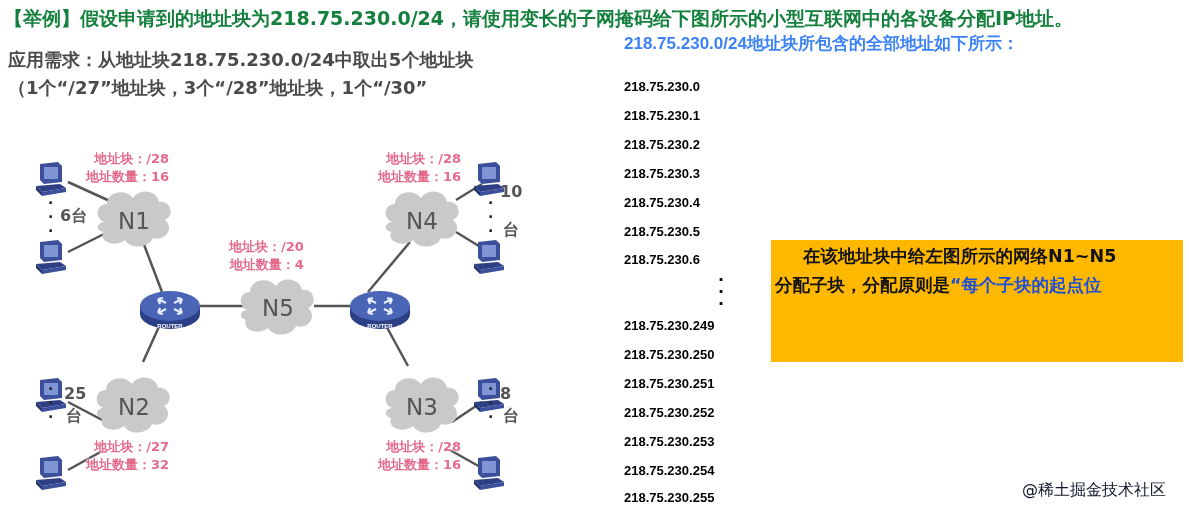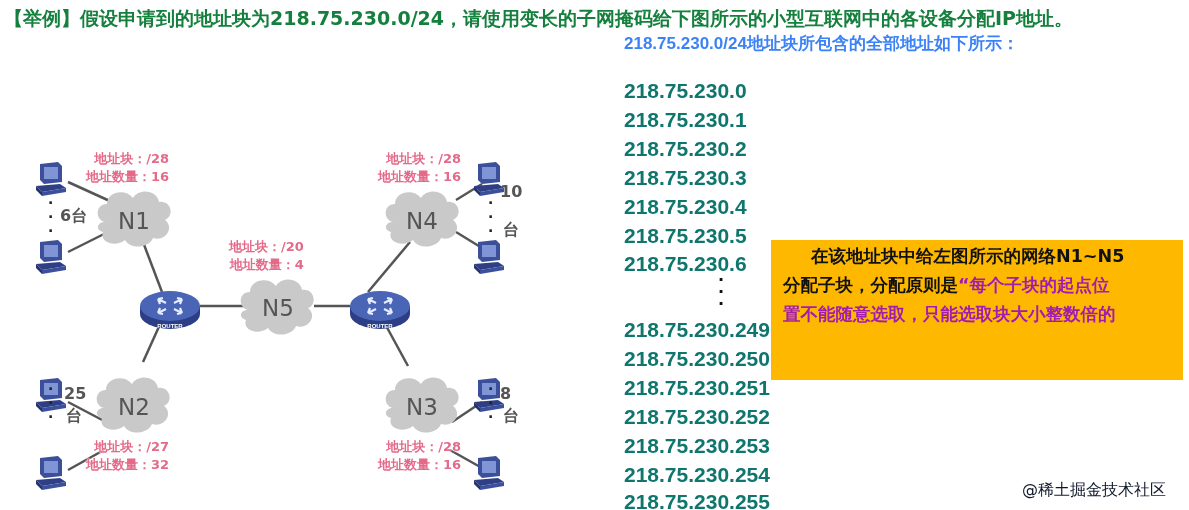--- a/index.html
+++ b/index.html
@@ -3,39 +3,41 @@
   <meta charset="utf-8">
   <style>
     html, body { margin:0; padding:0; }
     body { width:1189px; height:510px; background:#ffffff; position:relative; overflow:hidden;
       font-family:"DejaVu Sans","Liberation Sans",sans-serif; }
     .abs { position:absolute; }
     .title { left:4px; top:6px; font-size:19px; font-weight:bold; color:#15803d; white-space:nowrap; letter-spacing:0px; }
     .req { left:8px; top:46px; width:440px; font-size:18px; font-weight:bold; color:#4a4a4a; line-height:28px; }
     .req div { white-space:nowrap; }
     .addr-head { left:624px; top:32px; font-family:"Liberation Sans",sans-serif; font-size:17px; font-weight:bold; color:#3b82f6; white-space:nowrap; }
-    .addr { left:624px; font-family:"Liberation Sans",sans-serif; font-size:21px; font-weight:bold; color:#0f766e; white-space:nowrap; }
+    .addr { left:624px; font-family:"Liberation Sans",sans-serif; font-size:13px; font-weight:bold; color:#000000; white-space:nowrap; }
     .vdots { left:718px; font-size:16px; font-weight:bold; color:#111; line-height:12px; }
-    .note { left:771px; top:240px; width:412px; height:140px; background:#ffb800; box-sizing:border-box; padding:2px 4px 0 12px;
+    .note { left:771px; top:240px; width:412px; height:122px; background:#ffb800; box-sizing:border-box; padding:2px 4px 0 4px;
       font-size:17.5px; font-weight:bold; color:#111; line-height:29px; }
-    .note .red { color:#a21caf; }
+    .note .red { color:#1d4ed8; }
     .note .indent { padding-left:28px; }
     .watermark { left:1022px; top:480px; font-size:16px; color:#0f172a; white-space:nowrap; }
     .pink { font-size:13px; color:#e46a8a; font-weight:bold; line-height:18px; white-space:nowrap;
       text-shadow:0 0 2px #fff,0 0 2px #fff;text-align:right; }
     .net-label { font-size:23px; font-weight:normal; color:#555; }
     .count { font-size:16px; font-weight:bold; color:#555; }
     .dots { font-size:14px; color:#222; line-height:14px; font-weight:bold; }
   </style>
 </head>
 <body>
 
 <div class="abs title">【举例】假设申请到的地址块为218.75.230.0/24，请使用变长的子网掩码给下图所示的小型互联网中的各设备分配IP地址。</div>
 
 <div class="abs req">
+  <div>应用需求：从地址块218.75.230.0/24中取出5个地址块</div>
+  <div>（1个“/27”地址块，3个“/28”地址块，1个“/30”</div>
 </div>
 
 <svg class="abs" style="left:0;top:140px" width="560" height="370">
   <defs>
     <g id="pc">
       <polygon points="4,2 22,0 26,4 26,20 8,22 4,18" fill="#3c4f9a"></polygon>
       <rect x="8" y="5" width="14" height="12" fill="#7f95d6"></rect>
       <polygon points="0,24 24,22 30,26 6,30" fill="#2e3f86"></polygon>
       <polygon points="0,24 6,30 6,34 0,28" fill="#24336f"></polygon>
       <polygon points="6,30 30,26 30,30 6,34" fill="#3c4f9a"></polygon>
@@ -174,16 +176,15 @@
 <div class="abs addr" style="top:347px">218.75.230.250</div>
 <div class="abs addr" style="top:376px">218.75.230.251</div>
 <div class="abs addr" style="top:405px">218.75.230.252</div>
 <div class="abs addr" style="top:434px">218.75.230.253</div>
 <div class="abs addr" style="top:463px">218.75.230.254</div>
 <div class="abs addr" style="top:490px">218.75.230.255</div>
 
 <div class="abs note">
   <div class="indent">在该地址块中给左图所示的网络N1~N5</div>
   <div><span>分配子块，分配原则是</span><span class="red">“每个子块的起点位</span></div>
-  <div class="red">置不能随意选取，只能选取块大小整数倍的</div>
 </div>
 
 <div class="abs watermark">@稀土掘金技术社区</div>
 
 </body></html>

